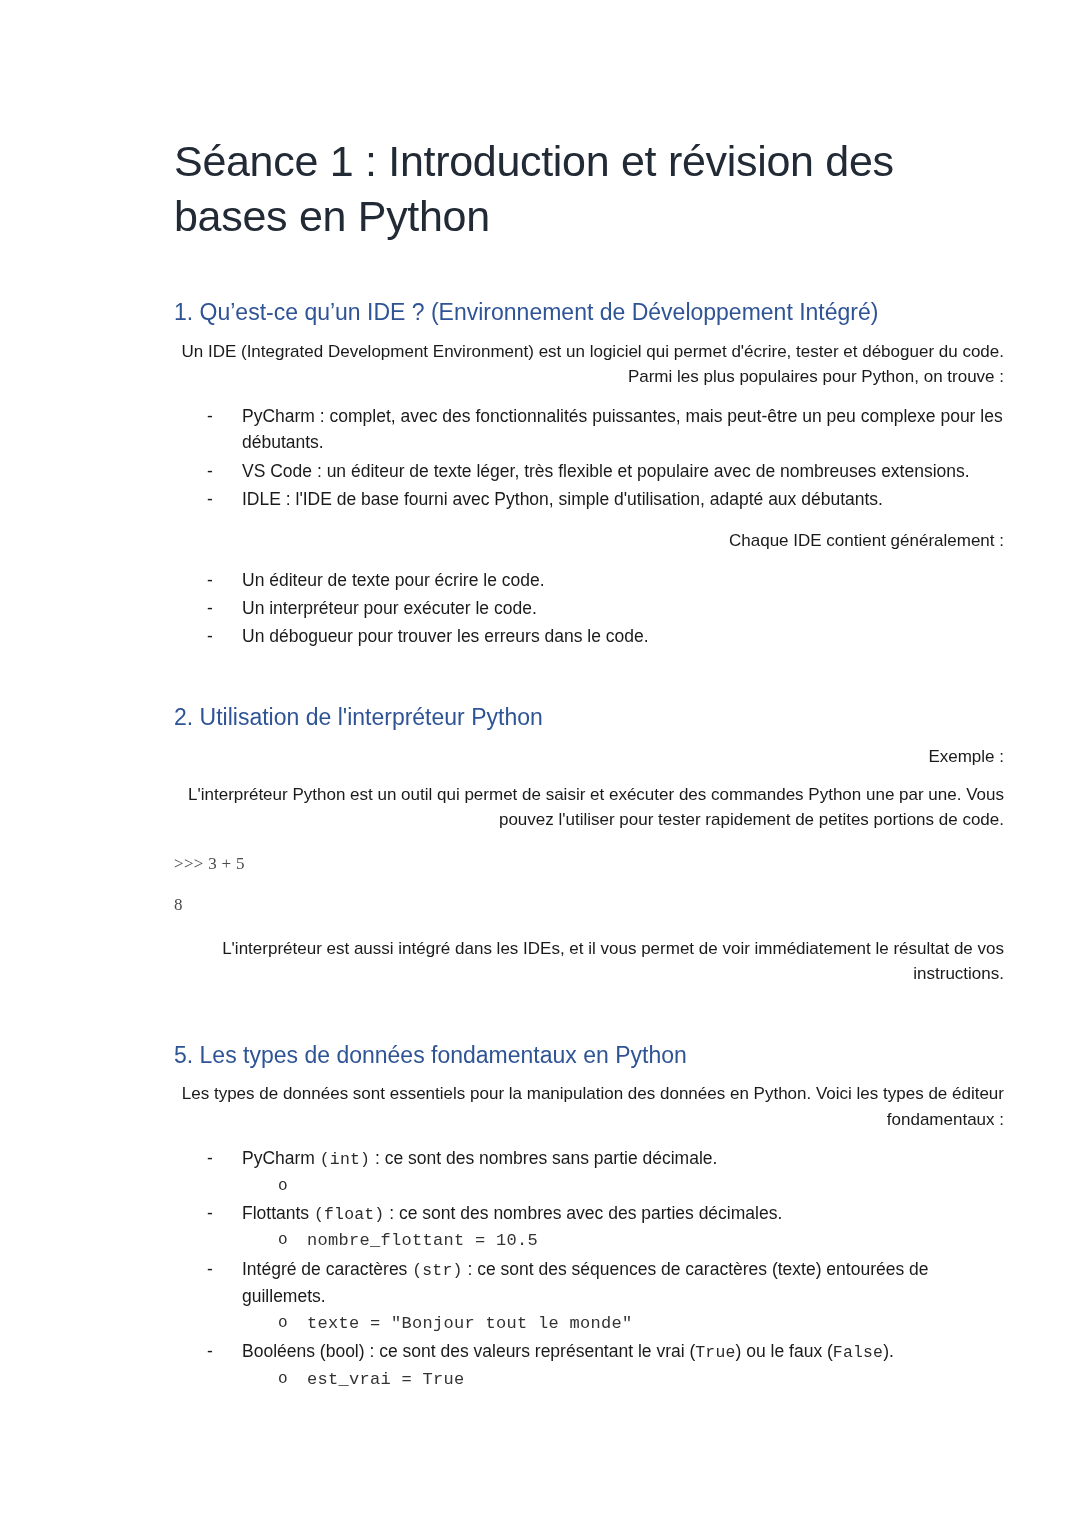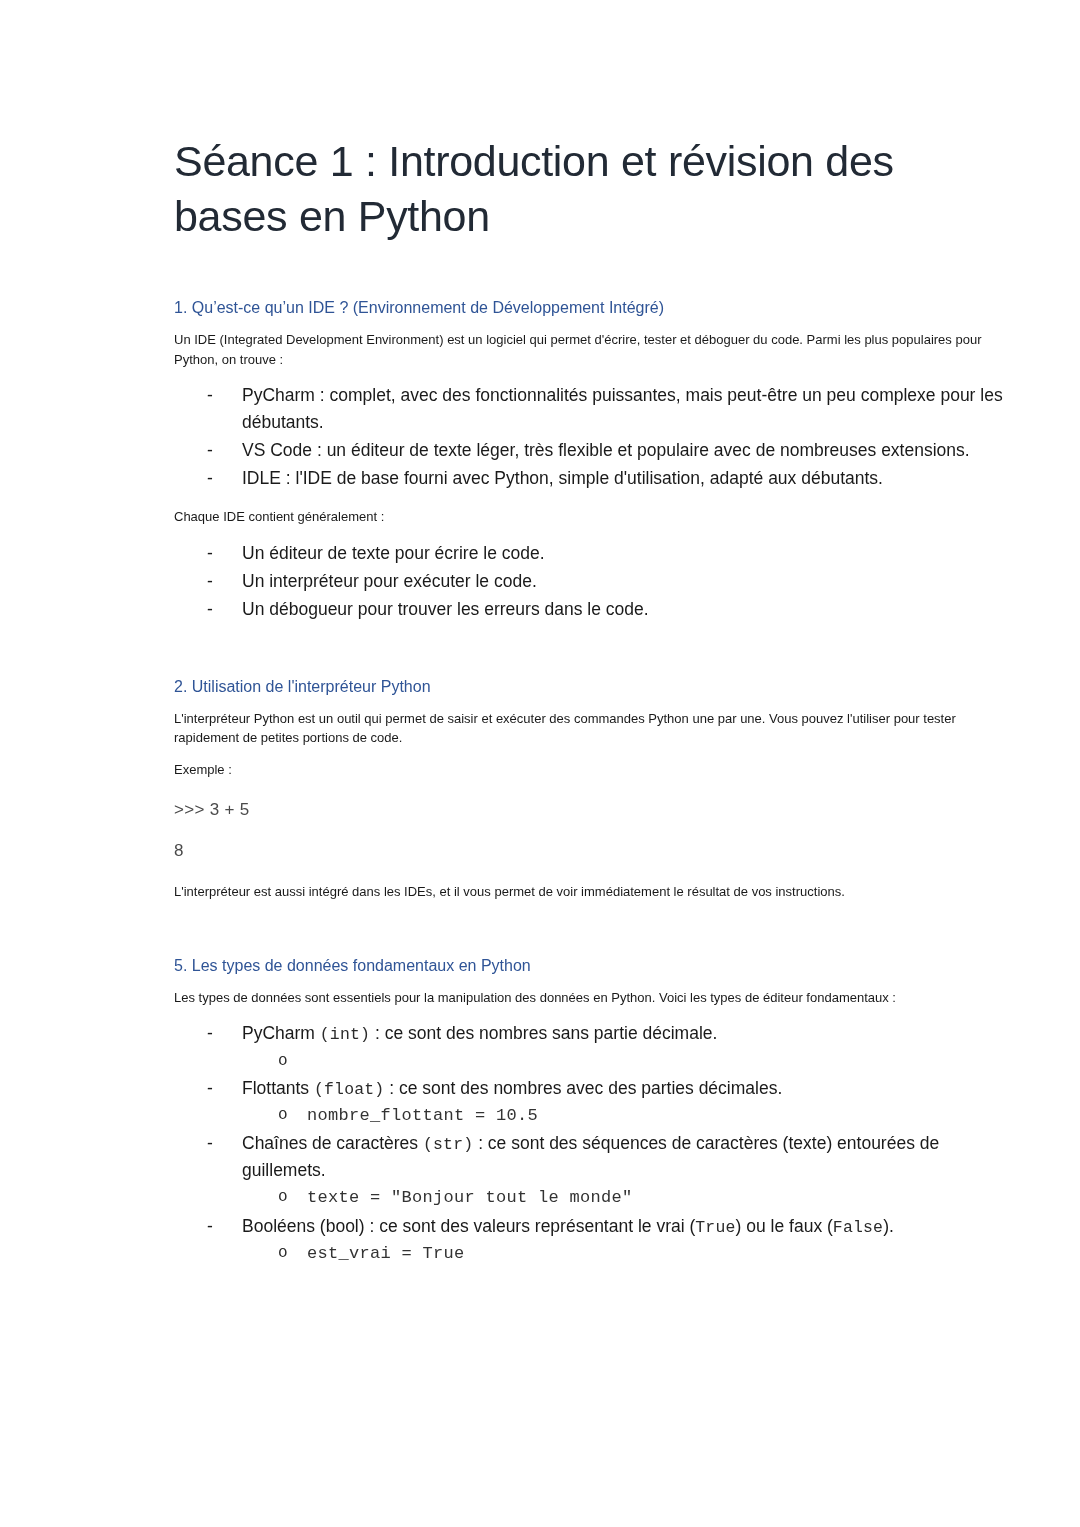--- a/index.html
+++ b/index.html
@@ -25,29 +25,30 @@
     font-weight: 300;
     font-size: 43px;
     line-height: 1.28;
     letter-spacing: -0.3px;
     color: #222a35;
     margin: 0 0 10px 0;
   }
   .section-heading {
     font-family: "Liberation Sans", sans-serif;
     font-weight: 400;
-    font-size: 16px;
+    font-size: 23px;
     line-height: 1.25;
     color: #2f5496;
     margin: 54px 0 8px 0;
   }
   p.body-text {
-    font-size: 13px;
+    font-size: 17px;
     line-height: 1.5;
     margin: 12px 0;
+    text-align: right;
   }
   .blist { margin: 13px 0 16px 0; }
   .li {
     display: flex;
     align-items: flex-start;
     font-size: 17.5px;
     line-height: 1.52;
     margin: 1.5px 0;
   }
   .li .marker {
@@ -70,21 +71,21 @@
     letter-spacing: 0.3px;
     color: #333333;
   }
   .inline-code {
     font-family: "Liberation Mono", "DejaVu Sans Mono", monospace;
     font-size: 0.94em;
     letter-spacing: 0.2px;
     color: #2b2b2b;
   }
   p.code-line {
-    font-family: Liberation Sans, sans-serif;
+    font-family: Liberation Serif, serif;
     font-size: 17px;
     letter-spacing: 0.3px;
     color: #4a4a4a;
     margin: 21px 0;
   }
   section { display: block; }
 </style>
 </head>
 <body>
 
@@ -124,22 +125,22 @@
       </div>
       <div class="li">
         <span class="marker">-</span>
         <span class="li-text">Un débogueur pour trouver les erreurs dans le code.</span>
       </div>
     </div>
   </section>
 
   <section>
     <h2 class="section-heading">2. Utilisation de l'interpréteur Python</h2>
+    <p class="body-text">Exemple :</p>
     <p class="body-text">L'interpréteur Python est un outil qui permet de saisir et exécuter des commandes Python une par une. Vous pouvez l'utiliser pour tester rapidement de petites portions de code.</p>
-    <p class="body-text">Exemple :</p>
     <p class="code-line">&gt;&gt;&gt; 3 + 5</p>
     <p class="code-line">8</p>
     <p class="body-text">L'interpréteur est aussi intégré dans les IDEs, et il vous permet de voir immédiatement le résultat de vos instructions.</p>
   </section>
 
   <section>
     <h2 class="section-heading">5. Les types de données fondamentaux en Python</h2>
     <p class="body-text">Les types de données sont essentiels pour la manipulation des données en Python. Voici les types de éditeur fondamentaux :</p>
 
     <div class="blist">
@@ -156,21 +157,21 @@
         <span class="marker">-</span>
         <span class="li-text"><span>Flottants </span><span class="inline-code">(float)</span><span> : ce sont des nombres avec des parties décimales.</span></span>
       </div>
       <div class="li sub">
         <span class="marker">o</span>
         <span class="sub-code">nombre_flottant = 10.5</span>
       </div>
 
       <div class="li">
         <span class="marker">-</span>
-        <span class="li-text"><span>Chaînes de caractères </span><span class="inline-code">(str)</span><span> : ce sont des séquences de caractères (texte) entourées de guillemets.</span></span>
+        <span class="li-text"><span>Intégré de caractères </span><span class="inline-code">(str)</span><span> : ce sont des séquences de caractères (texte) entourées de guillemets.</span></span>
       </div>
       <div class="li sub">
         <span class="marker">o</span>
         <span class="sub-code">texte = "Bonjour tout le monde"</span>
       </div>
 
       <div class="li">
         <span class="marker">-</span>
         <span class="li-text"><span>Booléens (bool) : ce sont des valeurs représentant le vrai (</span><span class="inline-code">True</span><span>) ou le faux (</span><span class="inline-code">False</span><span>).</span></span>
       </div>

